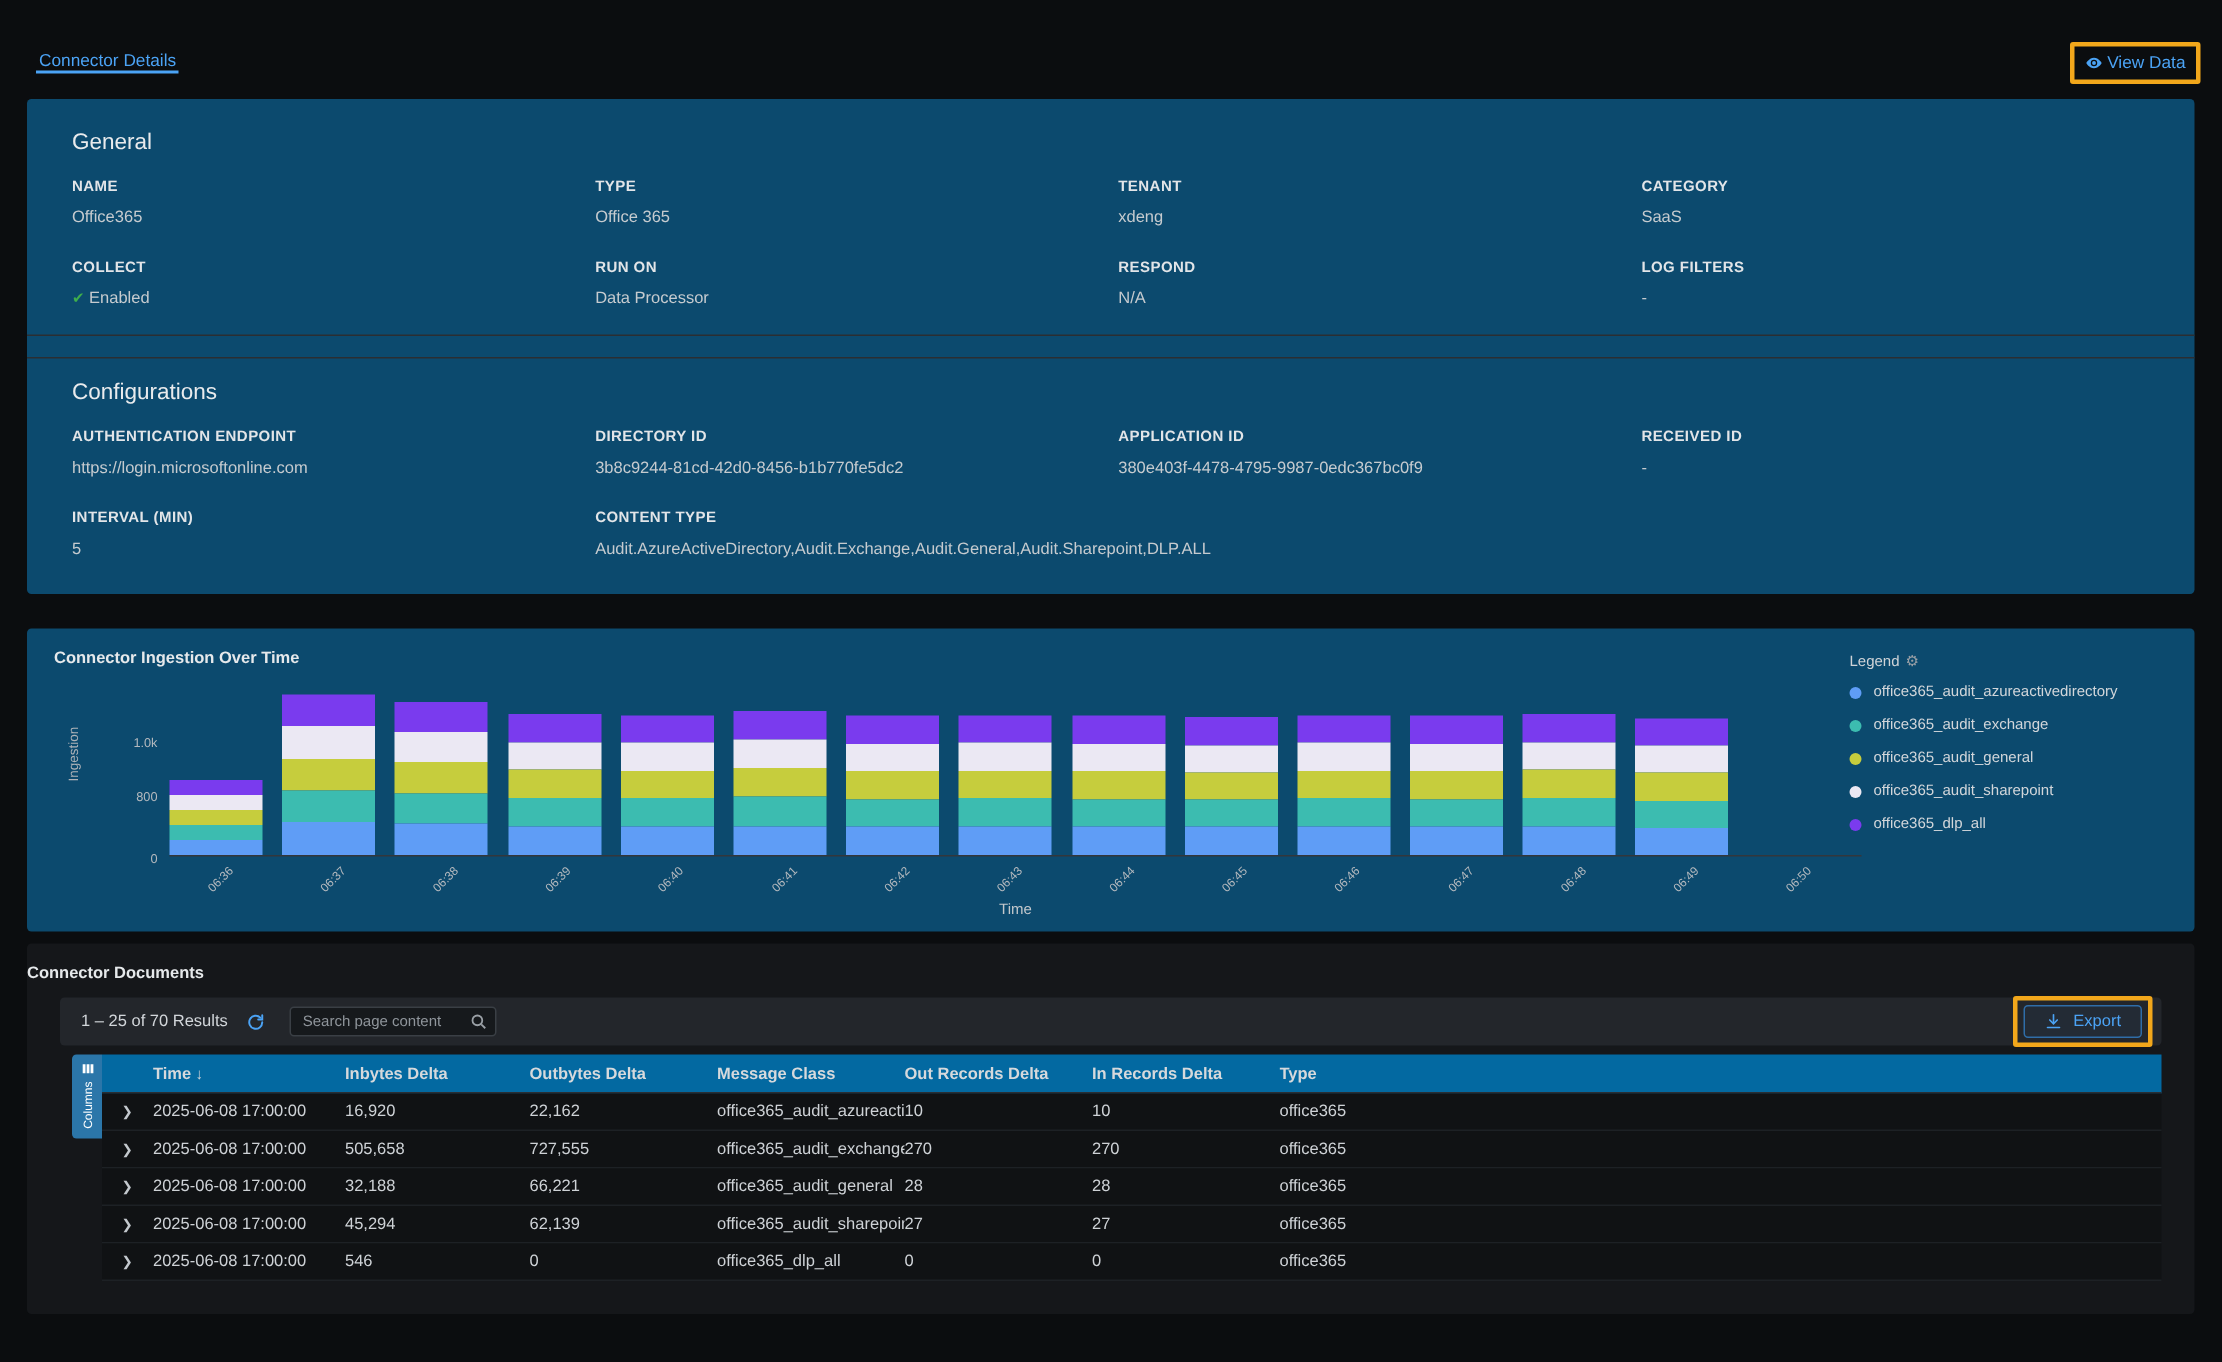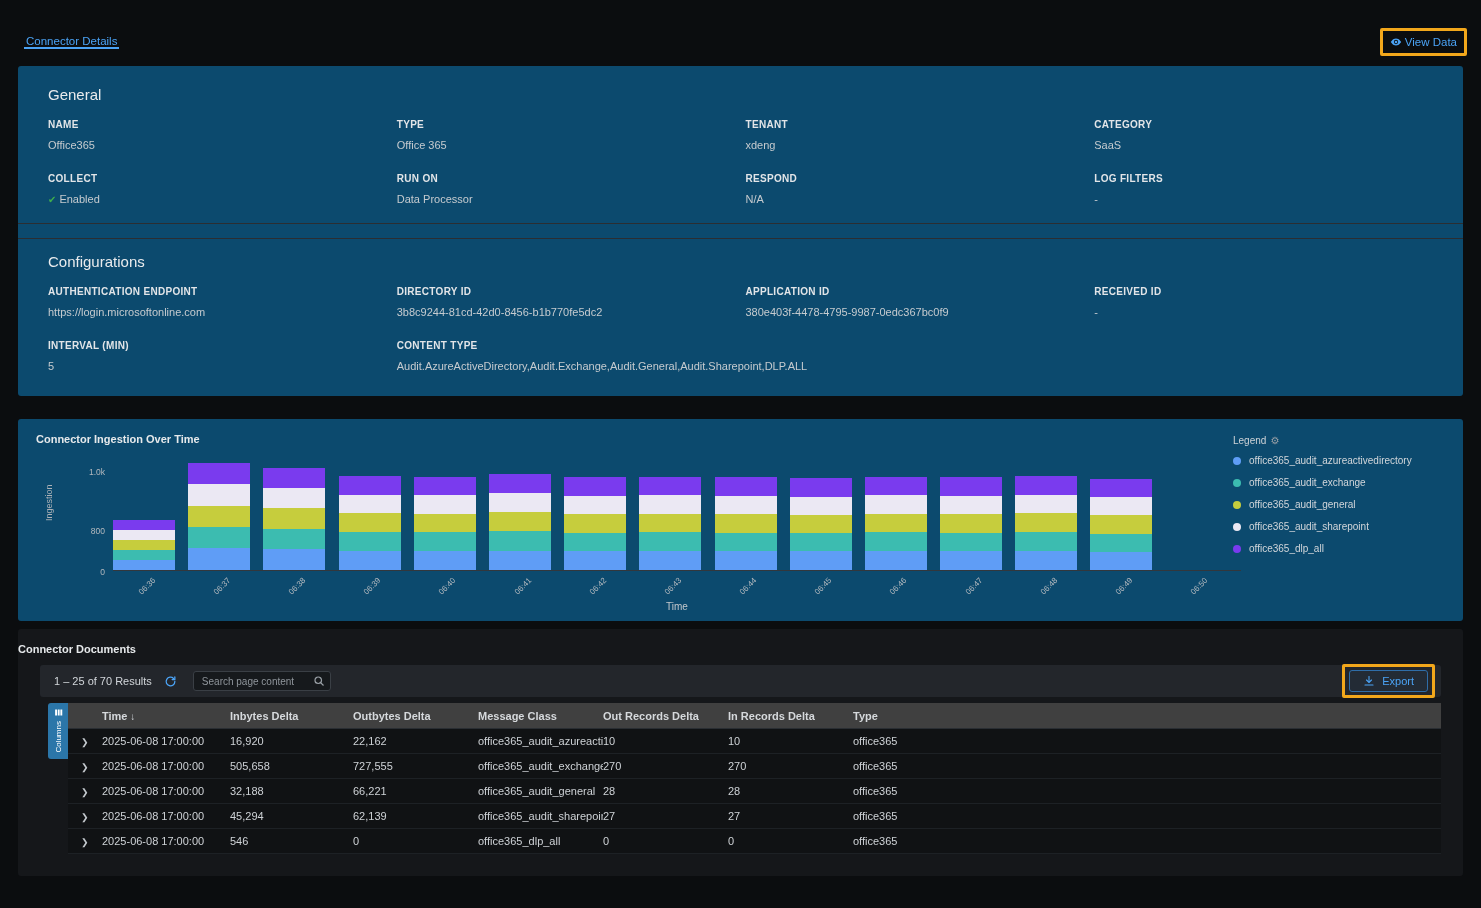--- a/index.html
+++ b/index.html
@@ -64,21 +64,21 @@
   .search-icon { position: absolute; right: 6px; top: 4px; }
   .toolbar-spacer { flex: 1; }
   .export-anno { padding: 3px 4px; }
   .export-btn { display: flex; align-items: center; gap: 7px; color: #4ba3f5; background: rgba(40,80,130,.12); border: 1px solid #2f6da8; border-radius: 3px; font-size: 11px; padding: 4px 13px; cursor: pointer; font-family: inherit; }
 
   .table-section { margin: 2px 22px 0; position: relative; padding-left: 28px; }
   .columns-tab { position: absolute; left: 8px; top: 0; width: 20px; height: 56px; background: #2b76a9; border-radius: 3px 0 0 3px; display: flex; flex-direction: column; align-items: center; padding-top: 5px; gap: 4px; cursor: pointer; }
   .cols-text { writing-mode: vertical-rl; transform: rotate(180deg); font-size: 8px; color: #fff; }
 
   .trow, .thead { display: grid; grid-template-columns: 34px 128px 123px 125px 125px 125px 125px minmax(0,1fr); align-items: center; }
-  .thead { background: #404040; height: 26px; font-weight: 700; font-size: 11px; color: #d6d9dc; border-bottom: 1px solid #2a2e33; }
+  .thead { background: #0369a1; height: 26px; font-weight: 700; font-size: 11px; color: #d6d9dc; border-bottom: 1px solid #2a2e33; }
   .thead .th { cursor: pointer; }
   .sort-arrow { font-weight: 400; font-size: 10px; color: #cfd3d7; }
   .trow { height: 25px; background: #101214; border-bottom: 1px solid #1d2125; font-size: 11px; color: #ced2d6; cursor: pointer; }
   .chev-col { padding-left: 13px; }
   .row-chevron { color: #c3c8cd; font-size: 9px; }
   .td { white-space: nowrap; overflow: hidden; text-overflow: clip; padding-right: 8px; }
 </style>
 </head>
 <body>
 
@@ -185,21 +185,21 @@
 
 <div class="panel chart-panel">
   <div class="chart-title">Connector Ingestion Over Time</div>
 
   <div class="y-axis-title">Ingestion</div>
 
   <div class="chart-area">
     <div style="position:absolute; left:0; bottom:26px; top:0; width:0;">
         <div class="ytick" style="bottom: -4px;">0</div>
         <div class="ytick" style="bottom: 37.3534px;">800</div>
-        <div class="ytick" style="bottom: 96px;">1.0k</div>
+        <div class="ytick" style="bottom: 73px;">1.0k</div>
       </div>
     <div class="bars">
         <div class="bar-col">
           <div class="seg" style="height: 10.3383px; background: rgb(95, 157, 246);"></div>
           <div class="seg" style="height: 9.92481px; background: rgb(60, 188, 176);"></div>
           <div class="seg" style="height: 9.92481px; background: rgb(198, 205, 61);"></div>
           <div class="seg" style="height: 9.51128px; background: rgb(235, 232, 243);"></div>
           <div class="seg" style="height: 9.92481px; background: rgb(122, 59, 238);"></div>
         </div>
         <div class="bar-col">

